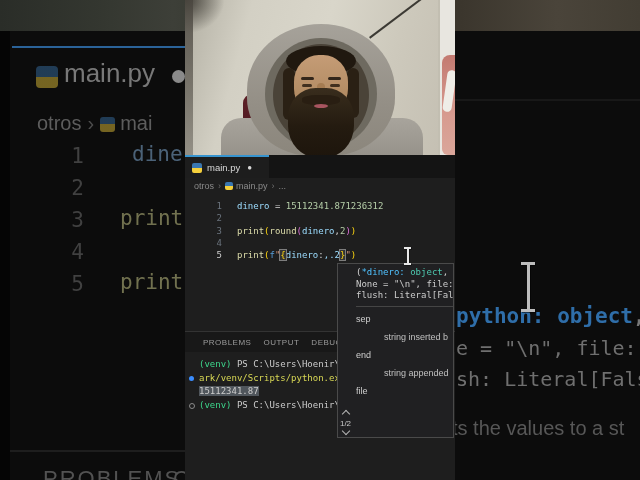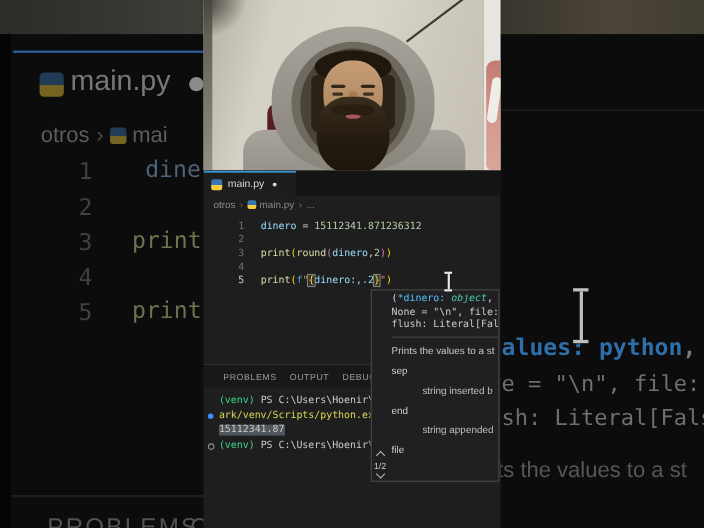--- a/index.html
+++ b/index.html
@@ -139,21 +139,21 @@
     </div>
   <div class="abs bd-code mono" style="left:132px;top:142px;color:#4b6278;">diner</div>
   <div class="abs bd-code mono" style="left:120px;top:206px;color:#71714f;">print</div>
   <div class="abs bd-code mono" style="left:120px;top:270px;color:#71714f;">print</div>
   <div class="abs bd-divider"></div>
   <div class="abs bd-panel">PROBLEMS</div>
   <div class="abs bd-panel2">O</div>
   <div class="abs bd-faintline"></div>
 
   <div class="abs bd-h mono" style="left:456px;top:304px;font-size:21px;font-weight:bold;">
-    <span style="color:#2f6ea9;">alues: python</span><span style="color:#787878;">, s</span>
+    <span style="color:#2f6ea9;">python: object</span><span style="color:#787878;">, s</span>
   </div>
   <div class="abs bd-h mono" style="left:456px;top:336px;font-size:20px;color:#6f6f6f;">e = "\n", file:</div>
   <div class="abs bd-h mono" style="left:456px;top:367px;font-size:20px;color:#6f6f6f;">sh: Literal[Fals</div>
   <div class="abs bd-h" style="left:452px;top:417px;font-size:20px;color:#575757;">ts the values to a st</div>
 
   <div class="abs ibeam" style="left:521px;top:262px;">
     <div class="cap" style="width:14px;height:3px;"></div>
     <div class="bar" style="width:3px;height:44px;"></div>
     <div class="cap" style="width:14px;height:3px;"></div>
   </div>
@@ -220,26 +220,25 @@
     <div class="term">
         <div class="trow"><span class="ttext"><span class="tok" style="color: rgb(61, 214, 140);">(venv)</span><span class="tok" style="color: rgb(204, 204, 204);"> PS C:\Users\Hoenir\</span></span></div>
         <div class="trow"><span class="deco dot"></span><span class="ttext"><span class="tok" style="color: rgb(217, 217, 85);">ark/venv/Scripts/python.ex</span></span></div>
         <div class="trow"><span class="ttext"><span class="tok sel" style="color: rgb(204, 204, 204);">15112341.87</span></span></div>
         <div class="trow"><span class="deco circle"></span><span class="ttext"><span class="tok" style="color: rgb(61, 214, 140);">(venv)</span><span class="tok" style="color: rgb(204, 204, 204);"> PS C:\Users\Hoenir\</span></span></div>
       </div>
 
     <div class="hint">
       <div class="hint-body">
         <div>
-            <div class="hsig"><span class="tok" style="color: rgb(212, 212, 212);">(</span><span class="tok" style="color: rgb(79, 193, 255);">*dinero:</span><span class="tok" style="color: rgb(212, 212, 212);"> </span><span class="tok" style="color: rgb(78, 201, 176); font-style: italic;">object</span><span class="tok" style="color: rgb(212, 212, 212);">, s</span></div>
+            <div class="hsig"><span class="tok" style="color: rgb(212, 212, 212);">(</span><span class="tok" style="color: rgb(79, 193, 255);">*dinero:</span><span class="tok" style="color: rgb(212, 212, 212);"> </span><span class="tok" style="color: rgb(78, 201, 176);">object</span><span class="tok" style="color: rgb(212, 212, 212);">, s</span></div>
             <div class="hsig"><span class="tok" style="color: rgb(204, 204, 204);">None = "\n", file:</span></div>
             <div class="hsig"><span class="tok" style="color: rgb(204, 204, 204);">flush: Literal[Fals</span></div>
           </div>
         <div class="hdiv"></div>
-        <div class="hdoc">Prints the values to a st</div>
         <div>
             <div class="hname">sep</div>
             <div class="hdesc">string inserted b</div>
             <div class="hname">end</div>
             <div class="hdesc">string appended</div>
             <div class="hname">file</div>
           </div>
       </div>
       <div class="pager">
         <div class="chev up"></div>

